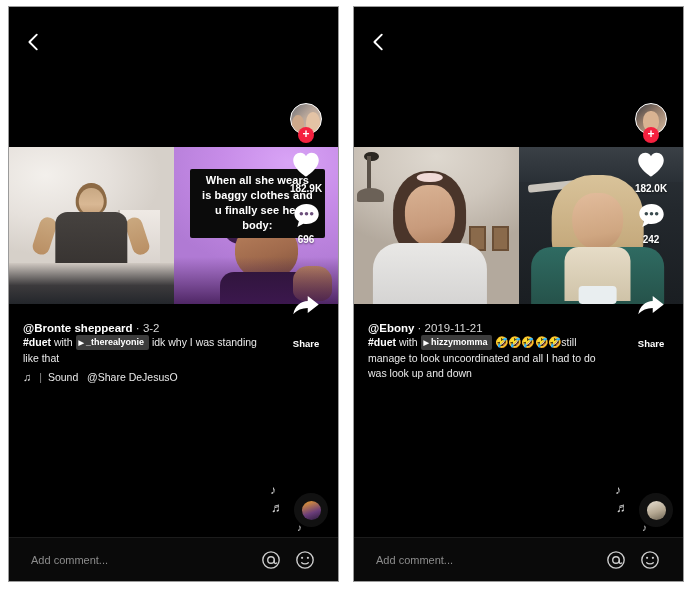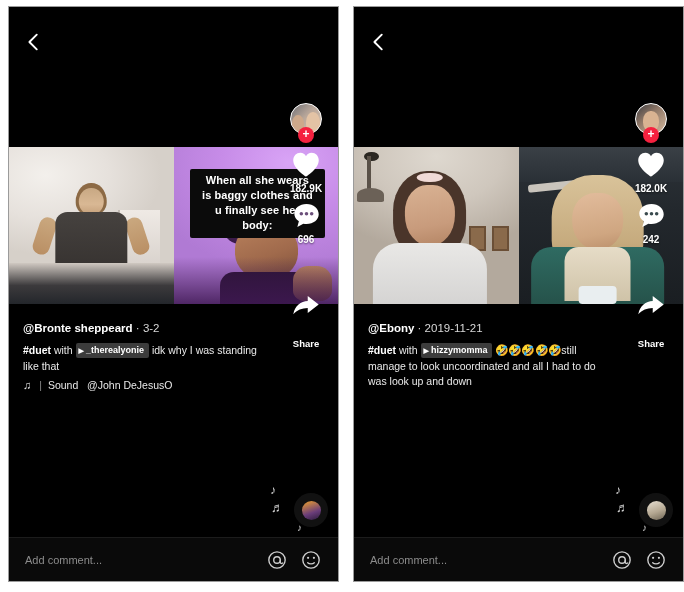--- a/index.html
+++ b/index.html
@@ -324,21 +324,21 @@
     top:303px;
     height:100px;
     background:#000;
     padding:12px 14px 0 14px;
     z-index:8;
   }
   .author{
     color:#fff;
     font-size:11.5px;
     font-weight:700;
-    margin-bottom:8px;
+    margin-bottom:0;
     white-space:nowrap;
   }
   .author .date{ font-weight:400; color:#d8d8d8; }
   .caption{
     color:#e9e9e9;
     font-size:10.5px;
     line-height:1.48;
     max-width:240px;
   }
   .caption .tag{ color:#fff; font-weight:700; }
@@ -393,21 +393,21 @@
 
   
   .commentbar{
     position:absolute;
     left:0; right:0; bottom:0;
     height:44px;
     background:#0a0a0a;
     border-top:1px solid #1c1c1c;
     display:flex;
     align-items:center;
-    padding:0 16px;
+    padding:0 22px;
     z-index:14;
   }
   .comment-input{
     flex:1;
     background:transparent;
     border:0;
     outline:0;
     color:#8c8c8c;
     font-size:11px;
     font-family:"Liberation Sans", sans-serif;
@@ -506,21 +506,21 @@
         <span>with</span>
         <span class="chip">
           <span class="play">▶</span><span>_therealyonie</span>
         </span>
         <span class="emoji"></span>
         <span>idk why I was standing like that</span>
       </div>
       <div class="sound">
         <span class="note">♫</span><span class="sep">|</span>
         <span>Sound</span>
-        &nbsp;&nbsp;<span>@John DeJesusO</span>
+        &nbsp;&nbsp;<span>@Share DeJesusO</span>
       </div>
     </div>
 
     <div class="disc-wrap">
       <span class="mnote mn1">♪</span>
       <span class="mnote mn2">♬</span>
       <span class="mnote mn3">♪</span>
       <div class="disc">
         <div class="disc-img discA"></div>
       </div>

